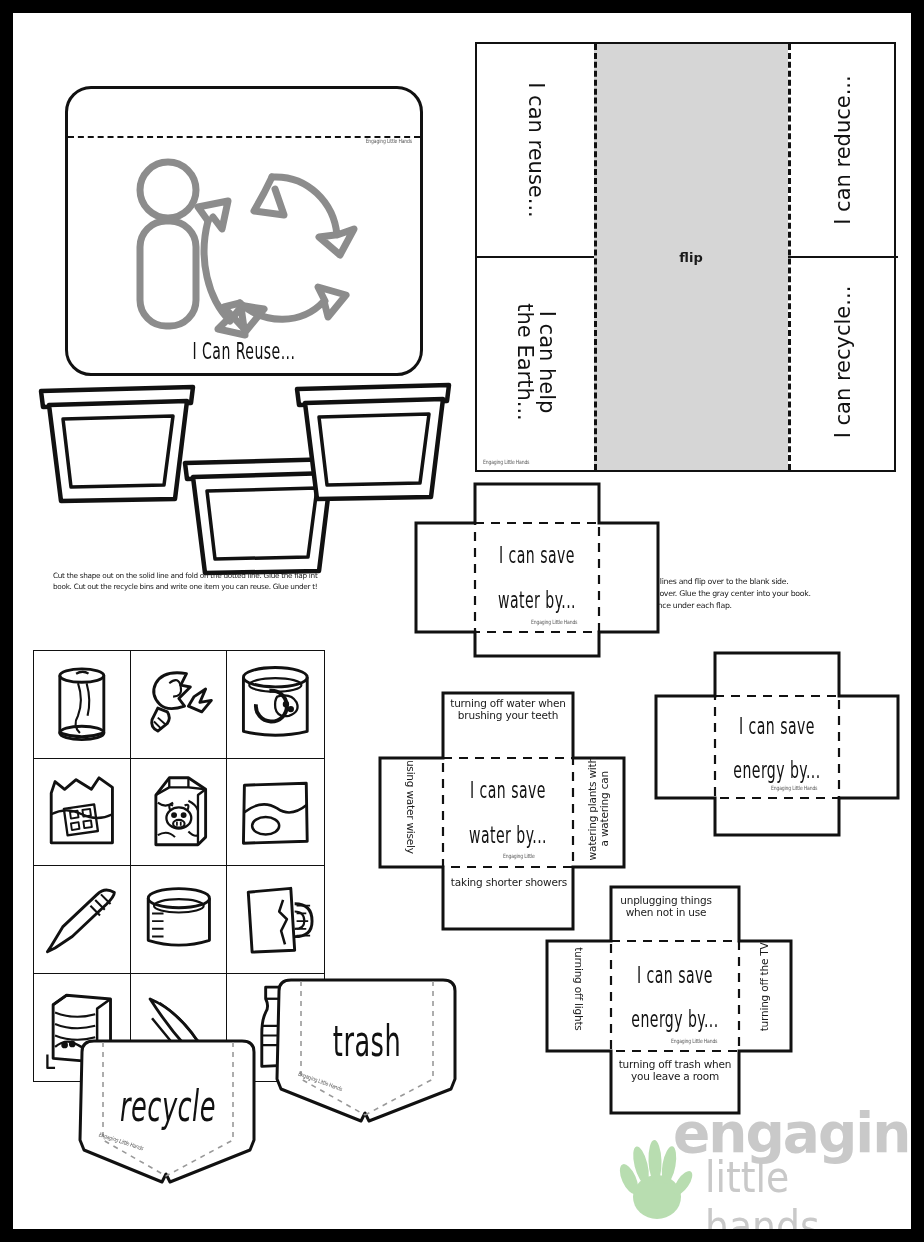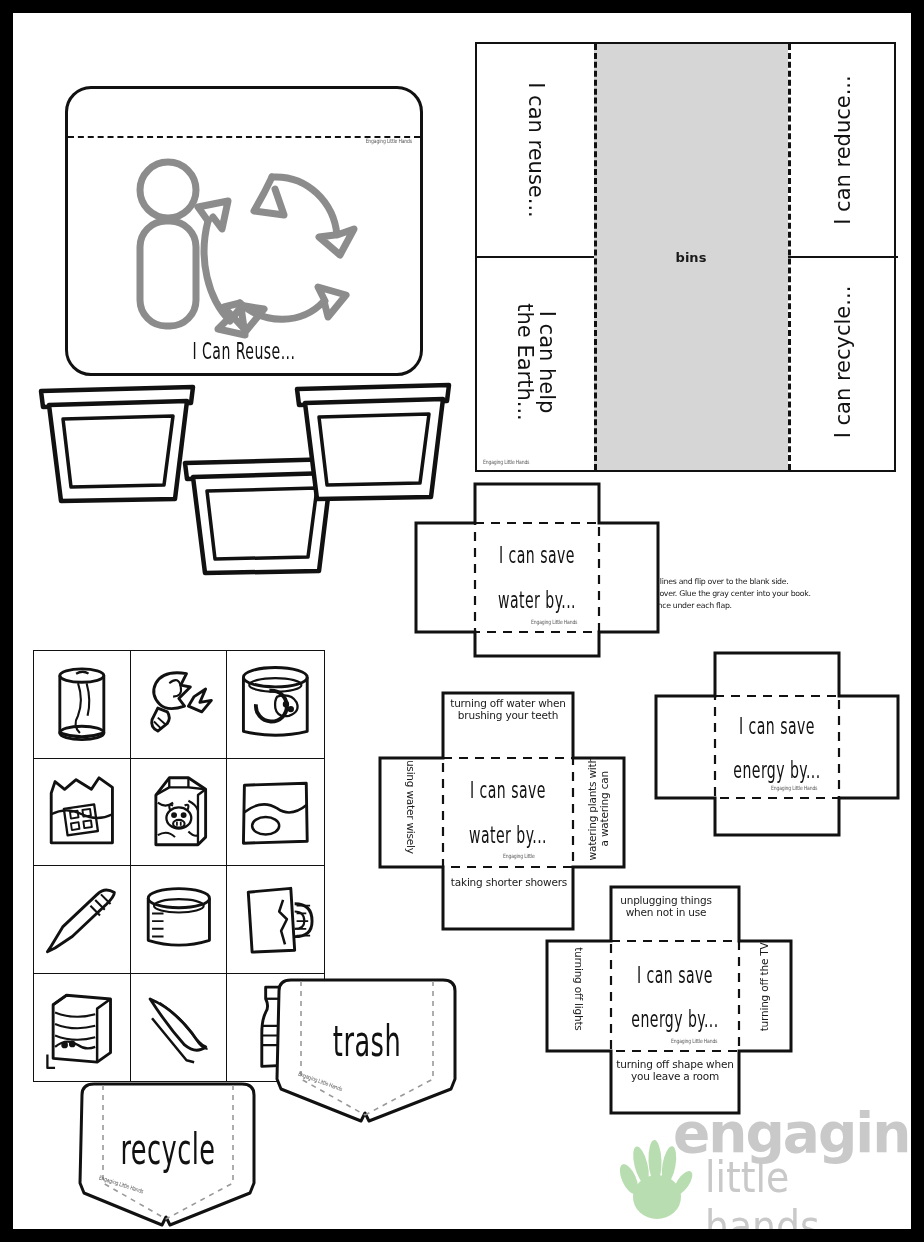--- a/index.html
+++ b/index.html
@@ -214,30 +214,34 @@
     </svg>
 
     <svg class="abs bin" style="left:280px; top:366px; width:160px; height:128px;" viewBox="0 0 160 128">
       <g fill="#fff" stroke="#111" stroke-width="4.5" stroke-linejoin="round">
         <path d="M4 10 L156 6 L154 22 L6 26 Z"></path>
         <path d="M12 24 L150 20 L138 118 L24 120 Z"></path>
         <path d="M26 38 L136 35 L127 104 L34 106 Z" stroke-width="3.5"></path>
       </g>
     </svg>
 
+    <div class="abs print" id="instr-left">
+      <div>Cut the shape out on the solid line and fold on the dotted line. Glue the flap int</div>
+      <div>book.  Cut out the recycle bins and write one item you can reuse. Glue under t!</div>
+    </div>
 
     <div class="abs print" id="instr-right">
       <div>d lines and flip over to the blank side.</div>
       <div>k over. Glue the gray center into your book.</div>
       <div>ence under each flap.</div>
     </div>
 
     <div class="abs" id="flapbook">
       <div class="abs" id="glue-panel"></div>
-      <div class="abs" id="glue-label">bins</div>
+      <div class="abs" id="glue-label">flip</div>
 
       <div class="fb-dash-v" style="left:117px;"></div>
       <div class="fb-dash-v" style="left:311px;"></div>
 
       <div class="fb-hline" style="left:0; top:212px; width:117px;"></div>
       <div class="fb-hline" style="left:311px; top:212px; width:110px;"></div>
 
       <div class="fb-panel" style="left:0; top:0; width:117px; height:212px;">
         <div class="fb-text rot-cw">I can reuse...</div>
       </div>
@@ -301,21 +305,21 @@
     </div>
 
     <div class="flap" style="left:530px; top:870px; width:252px; height:234px;">
       <svg style="position:absolute;left:0;top:0;width:252px;height:234px;" viewBox="0 0 252 234">
         <path d="M68 58 L68 4 L196 4 L196 58 L248 58 L248 168 L196 168 L196 230 L68 230 L68 168 L4 168 L4 58 Z" fill="#fff" stroke="#111" stroke-width="3"></path>
         <path d="M68 58 L196 58 L196 168 L68 168 Z" fill="none" stroke="#111" stroke-width="2.2" stroke-dasharray="9 7"></path>
       </svg>
       <div class="side-text" style="left:68px; top:12px; width:110px;">unplugging things when not in use</div>
       <div class="side-text" style="left:-13px; top:100px; width:96px; transform:rotate(90deg);">turning off lights</div>
       <div class="side-text" style="left:174px; top:98px; width:96px; transform:rotate(-90deg);">turning off the TV</div>
-      <div class="side-text" style="left:68px; top:176px; width:128px;">turning off shape when you leave a room</div>
+      <div class="side-text" style="left:68px; top:176px; width:128px;">turning off trash when you leave a room</div>
       <div class="flap-center-title hand" style="left:68px; top:58px; width:128px; height:110px; font-size:17px;">
         <span class="flap-title-l1">I can save</span>
         <span class="flap-title-l2" style="margin-top:13px;">energy by...</span>
       </div>
       <div class="wmtiny" style="left:128px; top:156px;">Engaging Little Hands</div>
     </div>
 
     <div class="abs" id="picgrid">
 
       <div class="cell">
@@ -462,21 +466,21 @@
         <svg viewBox="0 0 100 100" style="width:100%;height:100%">
           <g fill="none" stroke="#111" stroke-width="3" stroke-linejoin="round">
             <path d="M40 8 L62 8 L62 20 Q62 28 70 34 Q78 42 78 56 L78 88 L36 90 L36 56 Q36 42 40 34 Q44 28 40 20 Z"></path>
             <path d="M40 20 L62 20" stroke-width="2.4"></path>
             <path d="M37 48 h18 M37 58 h18 M37 68 h18" stroke-width="2.2"></path>
           </g>
         </svg>
       </div>
     </div>
 
-    <div class="pennant" style="left:57px; top:1066px; width:196px; height:152px;">
+    <div class="pennant" style="left:57px; top:1023px; width:196px; height:152px;font-style:italic;">
       <svg style="position:absolute;left:0;top:0;width:196px;height:152px;" viewBox="0 0 196 152">
         <path d="M12 16 Q12 5 24 5 L172 5 Q184 5 184 16 L184 104 L180 114 L100 146 L96 138 L92 146 L14 114 L10 104 Z" fill="#fff" stroke="#111" stroke-width="3" stroke-linejoin="round"></path>
         <path d="M33 6 L33 104 L96 140 M163 6 L163 104 L96 140" fill="none" stroke="#999" stroke-width="1.6" stroke-dasharray="5 5"></path>
         <path d="M10 104 L186 104" fill="none" stroke="#111" stroke-width="0"></path>
       </svg>
       <div class="pennant-label hand" style="top:52px; font-size:31px;">recycle</div>
       <div class="wmtiny" style="left:28px; top:103px; transform:rotate(18deg) scaleY(1.25);">Engaging Little Hands</div>
     </div>
 
     <div class="pennant" style="left:254px; top:962px; width:200px; height:152px;">

